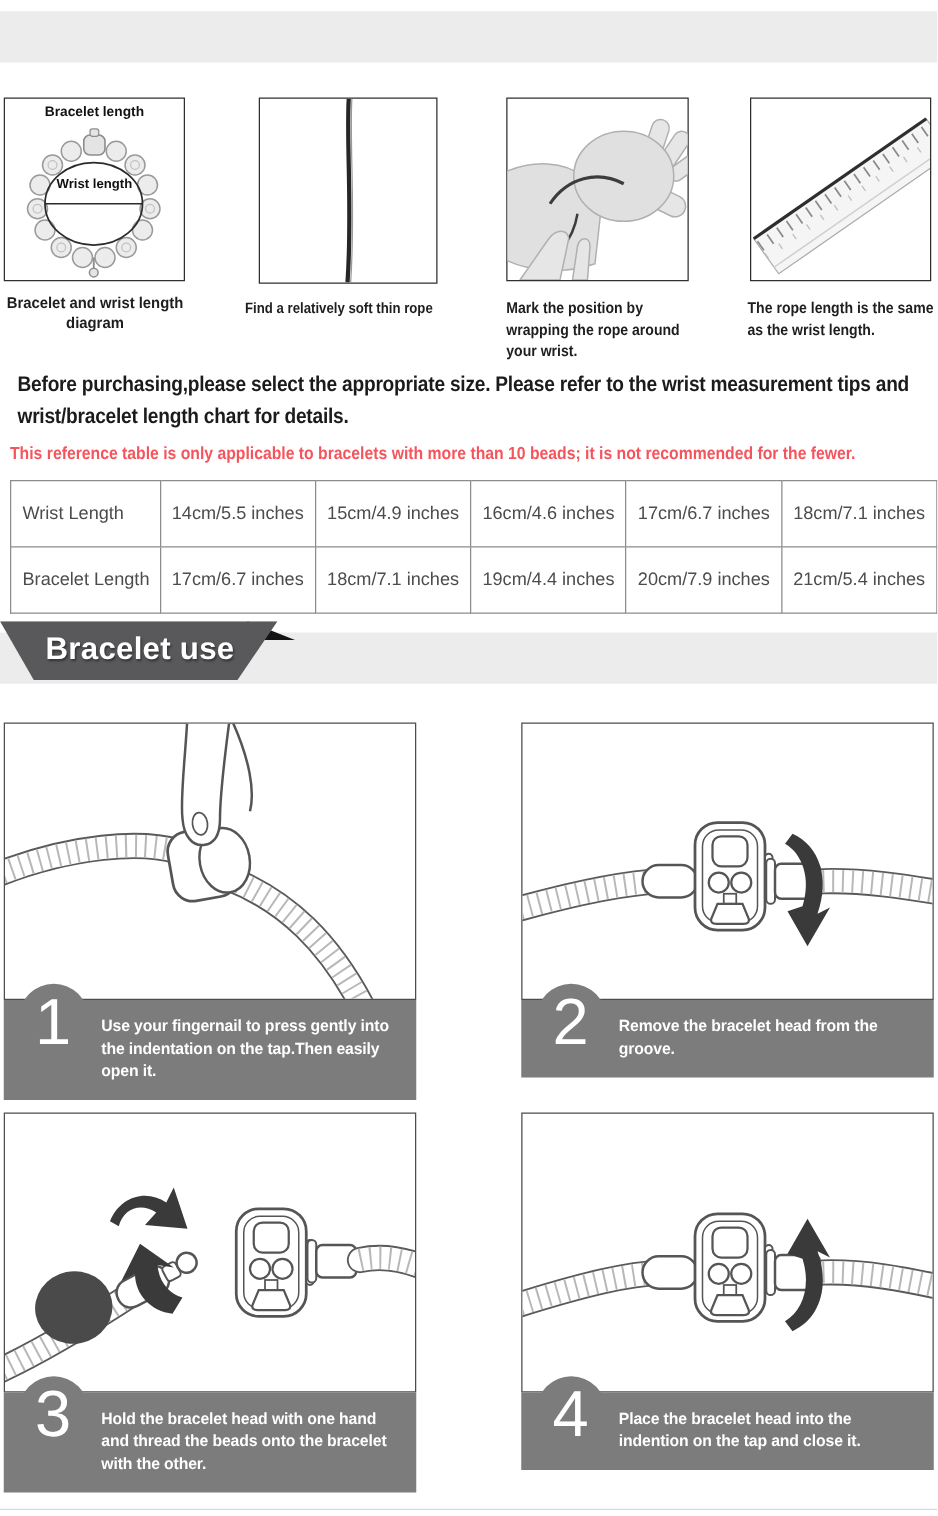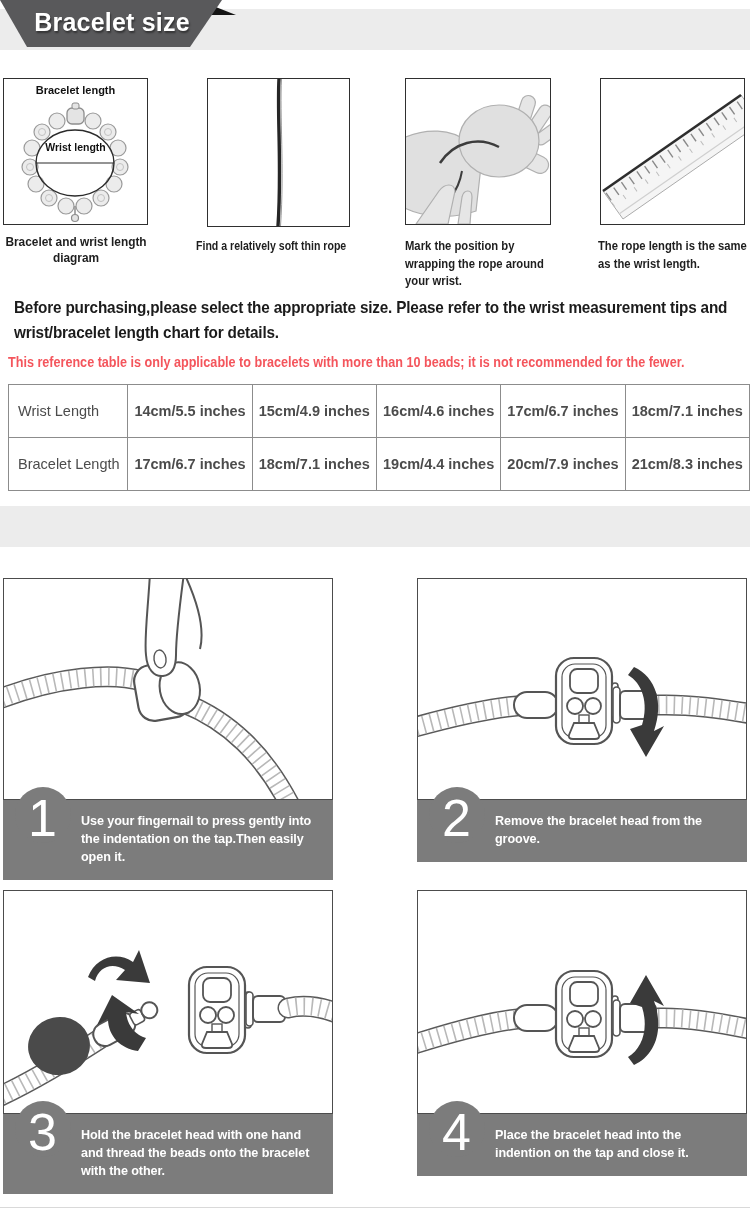--- a/index.html
+++ b/index.html
@@ -15,21 +15,21 @@
   .cap-center{text-align:center;transform:scaleX(.95);transform-origin:center top;
       font-size:12.5px;line-height:1.3;}
   .cap-left{transform:scaleX(.9);transform-origin:left top;font-size:12.5px;line-height:1.4;}
   .intro{position:absolute;left:14px;top:296px;width:806px;font-size:17px;font-weight:bold;
       line-height:1.45;letter-spacing:-.2px;color:#1b1b1b;transform:scaleX(.9);transform-origin:left top;}
   .rednote{position:absolute;left:8px;top:354px;font-size:14px;font-weight:bold;white-space:nowrap;
       transform:scaleX(.9);transform-origin:left top;}
   table.size{position:absolute;left:8px;top:384px;border-collapse:collapse;background:#fff;}
   table.size td{border:1px solid #8c8c8c;height:50px;font-size:14.5px;color:#4c4c4c;}
   td.lbl{width:120px;padding-left:9px;text-align:left;}
-  td.val{width:134px;text-align:center;font-weight:bold;}
+  td.val{width:134px;text-align:center;}
   .panel{position:absolute;width:330px;}
   .pimg{position:relative;height:220px;background:#fff;border:1px solid #4c4c4c;box-sizing:content-box;}
   .pimg svg{display:block;}
   .pcap{position:relative;background:#7c7c7c;padding:12px 12px 14px 78px;min-height:34px;}
   .bump{position:absolute;left:12px;top:-13px;width:56px;height:56px;border-radius:50%;background:#7c7c7c;}
   .num{position:absolute;left:25px;top:-8px;font-size:52px;line-height:1;color:#fff;font-weight:400;}
   .ptext{color:#fff;font-weight:bold;font-size:13px;line-height:1.38;width:245px;
       transform:scaleX(.97);transform-origin:left top;letter-spacing:-.1px;}
   .overlay-label{position:absolute;font-weight:bold;color:#111;}
   .divider{position:absolute;left:0;bottom:5px;width:750px;height:1px;background:#d9d9d9;}
@@ -55,27 +55,20 @@
         <circle cx="19" cy="48" r="8" class="ln" stroke-width="1.8"></circle>
         <circle cx="37" cy="48" r="8" class="ln" stroke-width="1.8"></circle>
         <rect x="23" y="57" width="10" height="8" class="ln" stroke-width="1.4"></rect>
         <path d="M18,65 L38,65 L43,77 Q44,81 39,81 L17,81 Q12,81 13,77 Z" class="ln" stroke-width="1.8"></path>
         <rect x="56" y="25" width="6" height="36" rx="3" class="ln" stroke-width="1.6"></rect>
       </g>
     </defs>
   </svg>
 
   <div class="band" style="top:9px"></div>
-  <div class="banner" style="top:0">
-    <svg width="240" height="48">
-      <polygon points="198,0 236,15 198,15" fill="#141414"></polygon>
-      <polygon points="0,0 222,0 190,47 27,47" fill="#59595b"></polygon>
-    </svg>
-    <div class="banner-text">Bracelet size</div>
-  </div>
 
   <div class="imgbox" style="left:3px;top:78px;width:145px;height:147px">
     <svg width="143" height="145" viewBox="0 0 143 145">
       <g fill="#ececec" stroke="#9a9a9a" stroke-width="1.2">
         <circle cx="89" cy="42" r="8"></circle>
           <circle cx="104" cy="53" r="8"></circle>
           <circle cx="114" cy="69" r="8"></circle>
         <circle cx="116" cy="88" r="8"></circle>
           <circle cx="110" cy="105" r="8"></circle>
           <circle cx="97" cy="119" r="8"></circle>
@@ -157,26 +150,33 @@
       <td class="val">16cm/4.6 inches</td>
       <td class="val">17cm/6.7 inches</td>
       <td class="val">18cm/7.1 inches</td>
     </tr>
     <tr>
       <td class="lbl">Bracelet Length</td>
       <td class="val">17cm/6.7 inches</td>
       <td class="val">18cm/7.1 inches</td>
       <td class="val">19cm/4.4 inches</td>
       <td class="val">20cm/7.9 inches</td>
-      <td class="val">21cm/8.3 inches</td>
+      <td class="val">21cm/5.4 inches</td>
     </tr>
   </tbody>
     </table>
 
   <div class="band" style="top:506px"></div>
+  <div class="banner" style="top:497px">
+    <svg width="240" height="48">
+      <polygon points="198,0 236,15 198,15" fill="#141414"></polygon>
+      <polygon points="0,0 222,0 190,47 27,47" fill="#59595b"></polygon>
+    </svg>
+    <div class="banner-text">Bracelet use</div>
+  </div>
 
   <div class="panel" style="left:3px;top:578px">
     <div class="pimg">
       <svg width="328" height="220" viewBox="0 0 328 220">
         <path class="t1" d="M-10,122 C55,96 110,94 138,102"></path>
         <path class="t2" d="M-10,122 C55,96 110,94 138,102"></path>
         <path class="t3" d="M-10,122 C55,96 110,94 138,102"></path>
         <path class="t1" d="M180,124 C225,142 260,175 288,230"></path>
         <path class="t2" d="M180,124 C225,142 260,175 288,230"></path>
         <path class="t3" d="M180,124 C225,142 260,175 288,230"></path>

